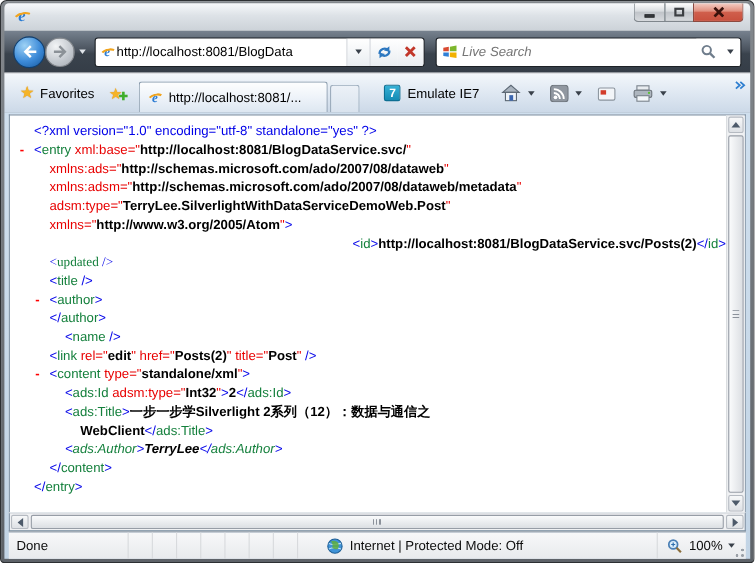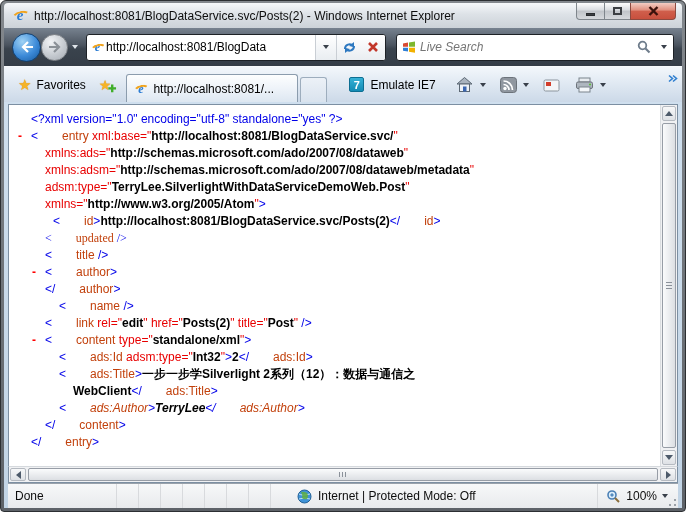--- a/index.html
+++ b/index.html
@@ -66,21 +66,21 @@
   .cmdbtn{display:flex;align-items:center;justify-content:center;padding:2px 3px;}
   .chev{position:absolute;right:3px;top:2px;}
 
   
   .bodywrap{flex:1;background:linear-gradient(#cfdfee,#c2d4e5);padding:2px 4px 0 4px;display:flex;flex-direction:column;min-height:0;}
   .content{flex:1;background:#fff;border:1px solid #7c8fa2;border-bottom:none;display:flex;min-height:0;}
   .xmlpane{flex:1;overflow:hidden;padding-top:6px;font-size:12px;line-height:17px;}
   .xline{position:relative;white-space:pre;}
   .xm{position:absolute;color:#ff0000;font-weight:bold;}
   .xp{color:#0000e8;}
-  .xn{color:#c2410c;margin-left:24px;}
+  .xn{color:#15803d;}
   .xa{color:#e80000;}
   .xv{color:#000;font-weight:bold;}
 
   
   .vscroll{width:17px;background:#f0f1f3;border-left:1px solid #dadde0;display:flex;flex-direction:column;padding:1px;}
   .sb{height:15px;background:linear-gradient(#f7f8f9,#dee1e5);border:1px solid #b5bac1;border-radius:2px;
       display:flex;align-items:center;justify-content:center;}
   .vthumb{flex:1;margin:2px 0;background:linear-gradient(90deg,#fafbfc,#dcdfe3);border:1px solid #979da6;border-radius:2px;position:relative;}
   .vthumb::after{content:"";position:absolute;left:3px;right:3px;top:50%;margin-top:-4px;height:8px;
       background:repeating-linear-gradient(#8b919a 0 1px,transparent 1px 3px);}
@@ -116,21 +116,20 @@
   .elogo.small{width:13px;height:13px;font-size:12px;}
   .elogo.small::after{width:12px;height:7px;top:3px;}
 </style>
 </head>
 <body>
 
 <div class="win">
 
   <div class="titlebar">
     <span class="elogo">e</span>
-    <span class="title-text">http://localhost:8081/BlogDataService.svc/Posts(2) - Windows Internet Explorer</span>
     <div class="winctrl">
       <div class="wbtn min">
           <span class="glyph-min"></span>
         </div>
       <div class="wbtn max">
           <span class="glyph-max"></span>
         </div>
       <div class="wbtn close">
         <svg width="11" height="10">
             <path d="M1.5 1 L9.5 9 M9.5 1 L1.5 9" stroke="#3b120c" stroke-width="2.4"></path>
@@ -260,21 +259,21 @@
 
   <div class="bodywrap">
     <div class="content">
       <div class="xmlpane" id="xml-viewer">
           <div class="xline" style="padding-left: 22px;"><span class="xp">&lt;?xml version="1.0" encoding="utf-8" standalone="yes" ?&gt;</span></div>
           <div class="xline" style="padding-left: 22px;"><span class="xm" style="left: 9px;">-</span><span class="xp">&lt;</span><span class="xn">entry</span><span class="xa"> xml:base="</span><span class="xv">http://localhost:8081/BlogDataService.svc/</span><span class="xa">"</span></div>
           <div class="xline" style="padding-left: 36px;"><span class="xa">xmlns:ads="</span><span class="xv">http://schemas.microsoft.com/ado/2007/08/dataweb</span><span class="xa">"</span></div>
           <div class="xline" style="padding-left: 36px;"><span class="xa">xmlns:adsm="</span><span class="xv">http://schemas.microsoft.com/ado/2007/08/dataweb/metadata</span><span class="xa">"</span></div>
           <div class="xline" style="padding-left: 36px;"><span class="xa">adsm:type="</span><span class="xv">TerryLee.SilverlightWithDataServiceDemoWeb.Post</span><span class="xa">"</span></div>
           <div class="xline" style="padding-left: 36px;"><span class="xa">xmlns="</span><span class="xv">http://www.w3.org/2005/Atom</span><span class="xa">"</span><span class="xp">&gt;</span></div>
-          <div class="xline" style="padding-left: 44px;"><span class="xp">&lt;</span><span class="xn">id</span><span class="xp">&gt;</span><span class="xv">http://localhost:8081/BlogDataService.svc/Posts(2)</span><span class="xp">&lt;/</span><span class="xn">id</span><span class="xp">&gt;</span></div>
+          <div class="xline" style="padding-left: 20px; text-align: right;"><span class="xp">&lt;</span><span class="xn">id</span><span class="xp">&gt;</span><span class="xv">http://localhost:8081/BlogDataService.svc/Posts(2)</span><span class="xp">&lt;/</span><span class="xn">id</span><span class="xp">&gt;</span></div>
           <div class="xline" style="padding-left: 36px; font-family: Liberation Serif, serif;"><span class="xp">&lt;</span><span class="xn">updated</span><span class="xp"> /&gt;</span></div>
           <div class="xline" style="padding-left: 36px;"><span class="xp">&lt;</span><span class="xn">title</span><span class="xp"> /&gt;</span></div>
           <div class="xline" style="padding-left: 36px;"><span class="xm" style="left: 23px;">-</span><span class="xp">&lt;</span><span class="xn">author</span><span class="xp">&gt;</span></div>
           <div class="xline" style="padding-left: 36px;"><span class="xp">&lt;/</span><span class="xn">author</span><span class="xp">&gt;</span></div>
           <div class="xline" style="padding-left: 50px;"><span class="xp">&lt;</span><span class="xn">name</span><span class="xp"> /&gt;</span></div>
           <div class="xline" style="padding-left: 36px;"><span class="xp">&lt;</span><span class="xn">link</span><span class="xa"> rel="</span><span class="xv">edit</span><span class="xa">"</span><span class="xa"> href="</span><span class="xv">Posts(2)</span><span class="xa">"</span><span class="xa"> title="</span><span class="xv">Post</span><span class="xa">"</span><span class="xp"> /&gt;</span></div>
           <div class="xline" style="padding-left: 36px;"><span class="xm" style="left: 23px;">-</span><span class="xp">&lt;</span><span class="xn">content</span><span class="xa"> type="</span><span class="xv">standalone/xml</span><span class="xa">"</span><span class="xp">&gt;</span></div>
           <div class="xline" style="padding-left: 50px;"><span class="xp">&lt;</span><span class="xn">ads:Id</span><span class="xa"> adsm:type="</span><span class="xv">Int32</span><span class="xa">"</span><span class="xp">&gt;</span><span class="xv">2</span><span class="xp">&lt;/</span><span class="xn">ads:Id</span><span class="xp">&gt;</span></div>
           <div class="xline" style="padding-left: 50px;"><span class="xp">&lt;</span><span class="xn">ads:Title</span><span class="xp">&gt;</span><span class="xv">一步一步学Silverlight 2系列（12）：数据与通信之</span></div>
           <div class="xline" style="padding-left: 64px;"><span class="xv">WebClient</span><span class="xp">&lt;/</span><span class="xn">ads:Title</span><span class="xp">&gt;</span></div>

